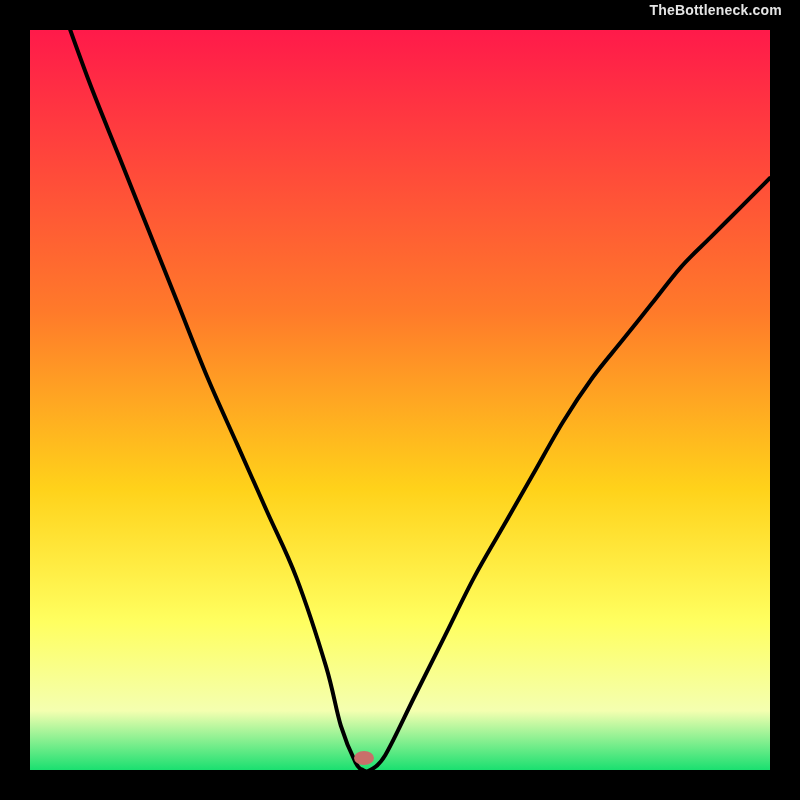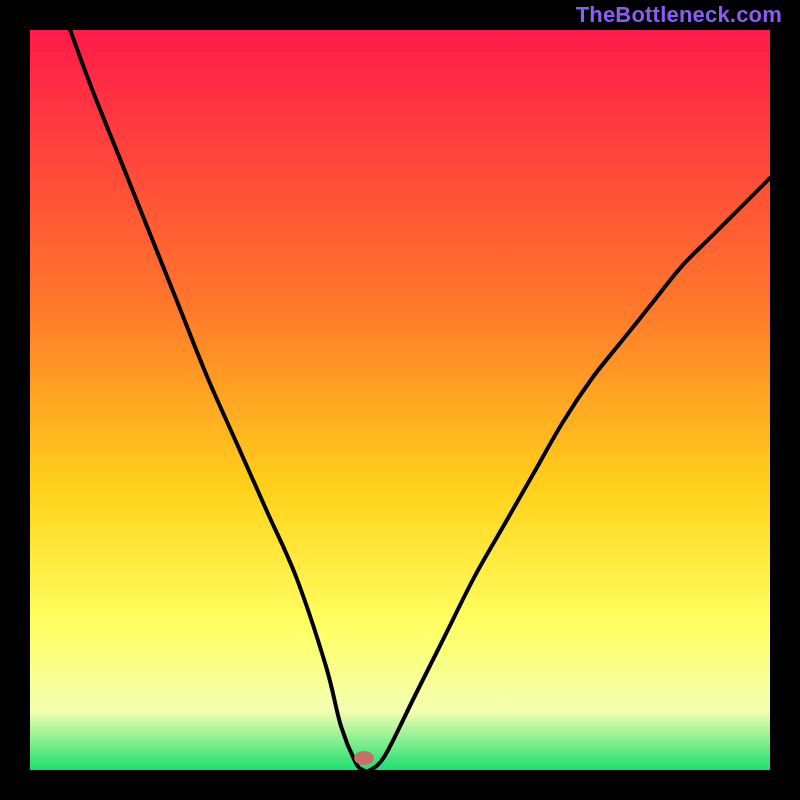--- a/index.html
+++ b/index.html
@@ -14,23 +14,23 @@
     position: relative;
     width: 800px;
     height: 800px;
     background: #000;
   }
   .watermark {
     position: absolute;
     top: 2px;
     right: 18px;
     font-family: Arial, Helvetica, sans-serif;
-    font-size: 22px;
+    font-size: 14px;
     font-weight: 600;
-    color: #8b5cf6;
+    color: #e5e5e5;
     letter-spacing: 0.2px;
   }
   svg {
     position: absolute;
     top: 0;
     left: 0;
   }
 </style>
 </head>
 <body>

